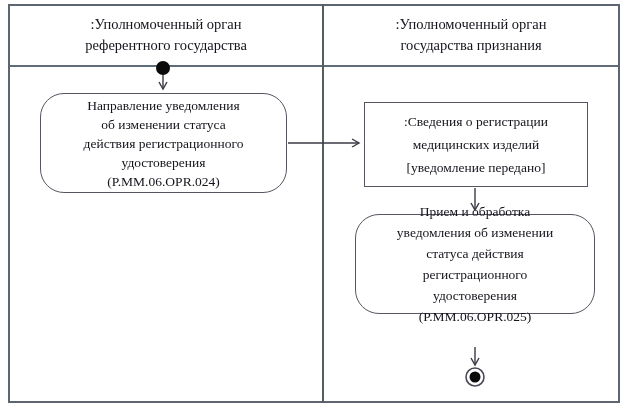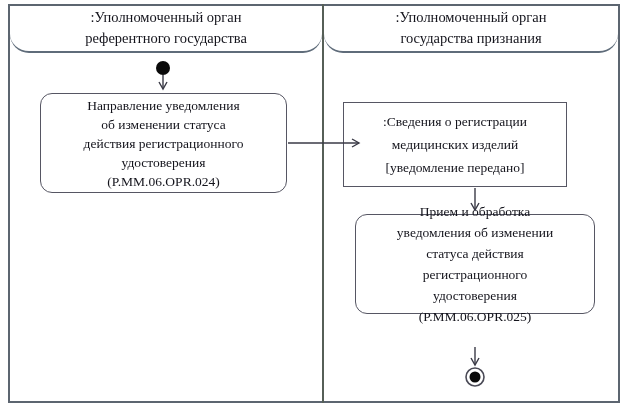--- a/index.html
+++ b/index.html
@@ -10,40 +10,40 @@
   }
   .frame{
     position:absolute;left:8px;top:4px;width:608px;height:395px;
     border:2px solid #5c6570;background:#ffffff;
   }
   .lane-divider{
     position:absolute;left:322px;top:4px;height:399px;width:0;
     border-left:2px solid #565f57;
   }
   .lane-header{
-    position:absolute;top:4px;height:49px;display:flex;align-items:center;
+    position:absolute;top:4px;height:63px;display:flex;align-items:center;
     justify-content:center;text-align:center;
     font-size:14.5px;line-height:1.4;border-bottom:2px solid #5f6c7a;
-    box-sizing:border-box;white-space:pre-line;border-radius:19px;
+    box-sizing:border-box;white-space:pre-line;
   }
   .lane-header.left{left:10px;width:312px;}
   .lane-header.right{left:324px;width:294px;}
   .node{
     position:absolute;display:flex;align-items:center;justify-content:center;
     text-align:center;box-sizing:border-box;background:#ffffff;
     white-space:pre-line;font-size:13.5px;
   }
   .action{
-    border:1.5px solid #565663;border-radius:12px;
+    border:1.5px solid #565663;border-radius:24px;
   }
   .object{
     border:1.5px solid #565663;
   }
   #action-024{left:40px;top:93px;width:247px;height:100px;line-height:19px;}
-  #object-state{left:343px;top:102px;width:224px;height:85px;line-height:23px;text-align:center;}
+  #object-state{left:364px;top:102px;width:224px;height:85px;line-height:23px;text-align:center;}
   #action-025{left:355px;top:214px;width:240px;height:100px;line-height:21px;}
   svg.overlay{position:absolute;left:0;top:0;width:628px;height:414px;pointer-events:none;}
 </style>
 </head>
 <body>
 
 <div class="frame"></div>
 <div class="lane-divider"></div>
 
 <div class="lane-header left">:Уполномоченный орган

